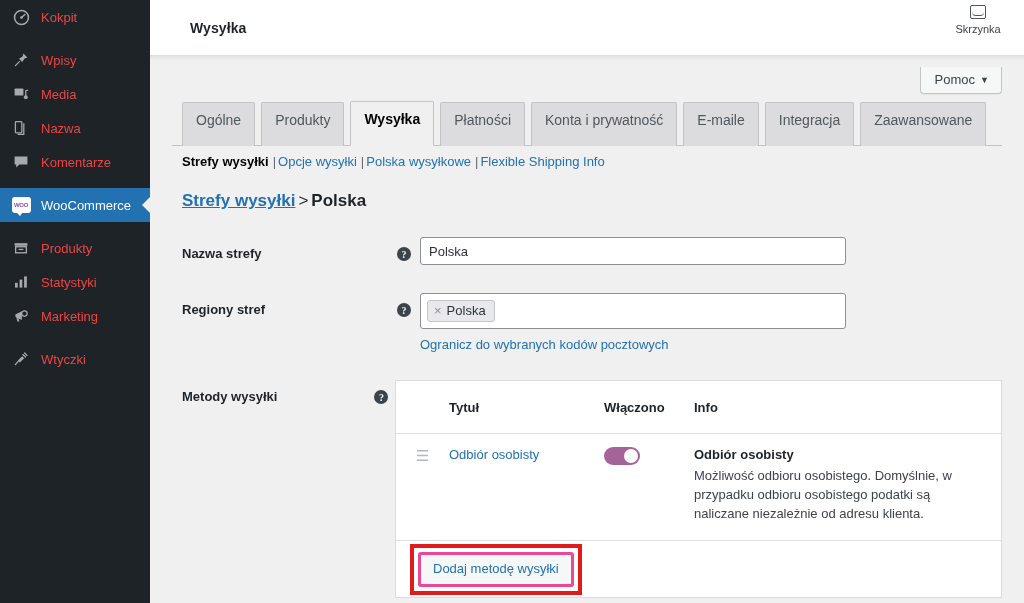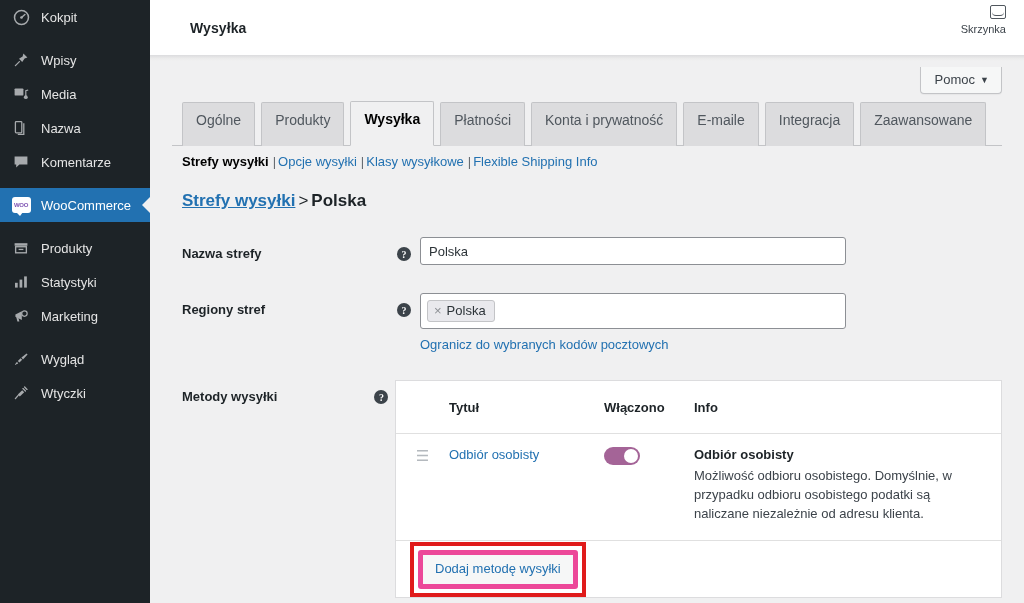--- a/index.html
+++ b/index.html
@@ -25,21 +25,21 @@
     color: #f0f0f1;
     font-size: 13px;
     position: relative;
     overflow: hidden;
   }
   .menu-top {
     display: flex;
     align-items: center;
     height: 34px;
     padding-left: 10px;
-    color: #e5e5e5;
+    color: #ef4444;
     position: relative;
   }
   .menu-top .mi {
     width: 22px; min-width: 22px;
     height: 20px;
     display: flex; align-items: center; justify-content: center;
     margin-right: 9px;
     color: #a7aaad;
   }
   .menu-top .mlabel { font-size: 13px; line-height: 1; white-space: nowrap; }
@@ -112,21 +112,21 @@
     color: #1d2327;
     margin-left: 40px;
     letter-spacing: 0.1px;
   }
   .inbox-btn {
     position: absolute;
     right: 18px; top: 5px;
     width: 56px;
     display: flex;
     flex-direction: column;
-    align-items: flex-end;
+    align-items: center;
     color: #50575e;
   }
   .inbox-icon {
     width: 16px; height: 14px;
     border: 1.6px solid #50575e;
     border-radius: 2px;
     position: relative;
   }
   .inbox-icon:after {
     content: "";
@@ -322,21 +322,21 @@
     position: relative;
   }
   .annot-box {
     border: 4px solid #e01b1b;
     padding: 4px;
     background: #fff;
     display: inline-block;
   }
   .add-method-btn {
     background: #f6f7f7;
-    border: 5px solid #ec4899;
+    border: 3px solid #ec4899;
     border-radius: 3px;
     color: #2271b1;
     font-size: 13px;
     padding: 5px 12px 6px 12px;
     line-height: 18px;
     white-space: nowrap;
   }
 </style>
 </head>
 <body>
@@ -441,30 +441,20 @@
             <path d="M3 8 L11 4 V15 L3 11 Z" fill="currentColor"></path>
             <circle cx="14.3" cy="7" r="3.4" fill="none" stroke="currentColor" stroke-width="1.5"></circle>
             <path d="M4 11 L5.5 17 H8 L6.7 11.8 Z" fill="currentColor"></path>
           </svg>
       </span>
       <span class="mlabel">Marketing</span>
     </div>
 
     <div class="menu-gap"></div>
 
-    <div class="menu-top">
-      <span class="mi">
-        <svg width="16" height="16" viewBox="0 0 20 20">
-            <path d="M17 3 L10.5 8 L12.5 10.5 L18.2 4.3 Z" fill="currentColor"></path>
-            <path d="M9.5 9 L6 12.5 L8 14.5 L11.5 11 Z" fill="currentColor"></path>
-            <path d="M5 13.5 L2 17.5 L6.5 15.5 Z" fill="currentColor"></path>
-          </svg>
-      </span>
-      <span class="mlabel">Wygląd</span>
-    </div>
 
     <div class="menu-top">
       <span class="mi">
         <svg width="16" height="16" viewBox="0 0 20 20">
             <path d="M6 12 L11.5 6.5 L14 9 L8.5 14.5 Z" fill="currentColor"></path>
             <path d="M12.5 4.5 L15.5 7.5" stroke="currentColor" stroke-width="1.7" stroke-linecap="round"></path>
             <path d="M14.5 2.5 L17.5 5.5" stroke="currentColor" stroke-width="1.7" stroke-linecap="round"></path>
             <path d="M6.5 13 L3 17" stroke="currentColor" stroke-width="1.7" stroke-linecap="round"></path>
           </svg>
       </span>
@@ -496,21 +486,21 @@
         <div class="nav-tab">Produkty</div>
         <div class="nav-tab active">Wysyłka</div>
         <div class="nav-tab">Płatności</div>
         <div class="nav-tab">Konta i prywatność</div>
         <div class="nav-tab">E-maile</div>
         <div class="nav-tab">Integracja</div>
         <div class="nav-tab">Zaawansowane</div>
       </div>
 
       <div class="subsubsub">
-        <span class="cur">Strefy wysyłki</span><span class="sep">|</span><a>Opcje wysyłki</a><span class="sep">|</span><a>Klasy wysyłkowe</a><span class="sep">|</span><a>Flexible Shipping Info</a>
+        <span class="cur">Strefy wysyłki</span><span class="sep">|</span><a>Opcje wysyłki</a><span class="sep">|</span><a>Polska wysyłkowe</a><span class="sep">|</span><a>Flexible Shipping Info</a>
       </div>
 
       <div class="zone-breadcrumb">
         <a>Strefy wysyłki</a><span class="gt">&gt;</span><span>Polska</span>
       </div>
 
       <div class="form-table">
 
         <div class="frow" style="margin-bottom:28px;">
           <div class="flabel">Nazwa strefy</div>

